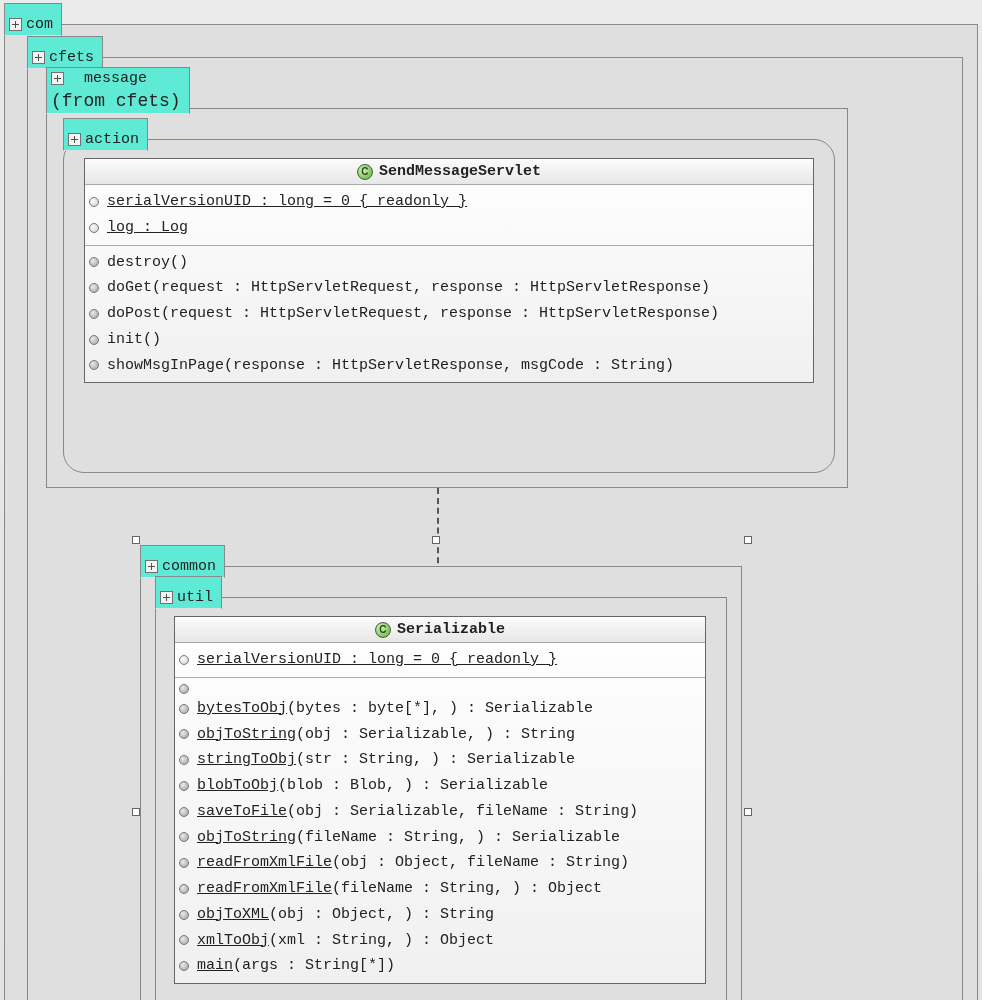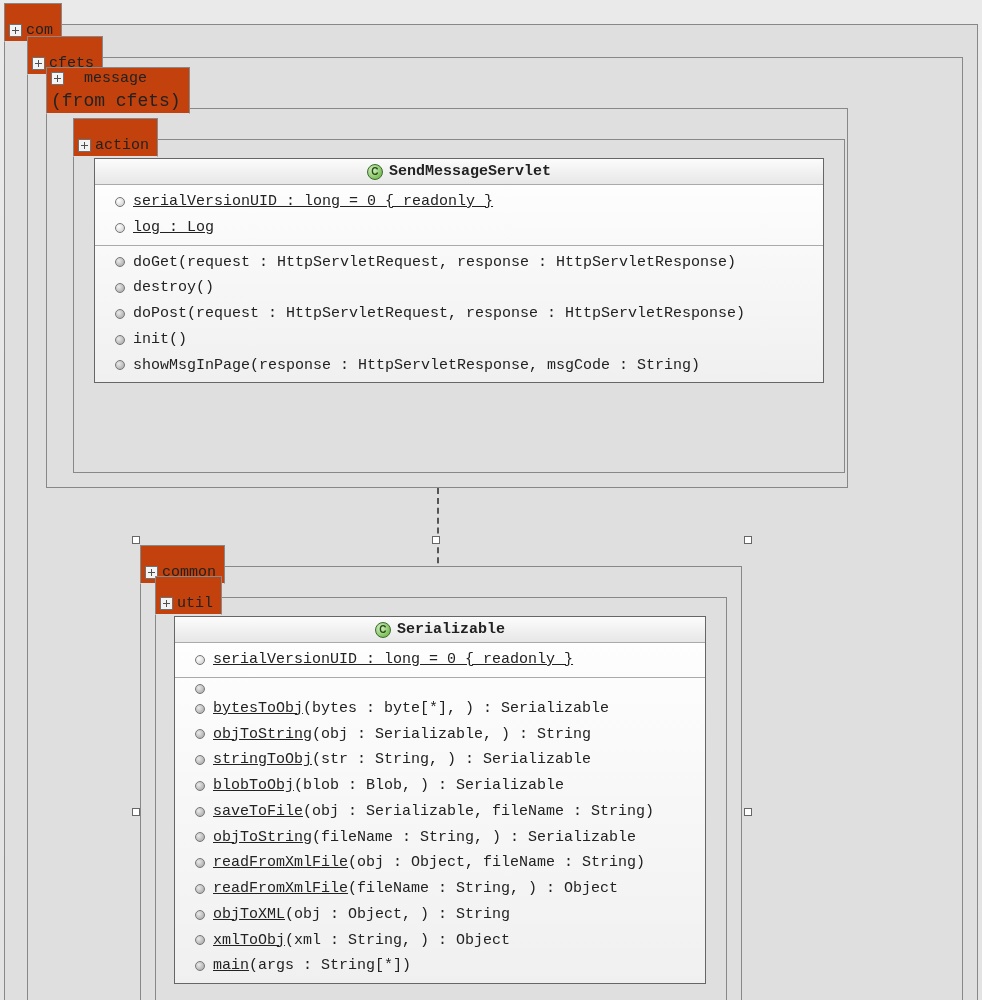--- a/index.html
+++ b/index.html
@@ -17,24 +17,24 @@
   .pkg {
     position: absolute;
     border: 1px solid #888;
     background: #dfdfdf;
   }
   .pkg-tab {
     position: absolute;
     top: -22px;
     left: -1px;
     height: 20px;
-    padding: 16px 8px 1px 4px;
+    padding: 10px 8px 1px 4px;
     border: 1px solid #888;
     border-bottom: 1px solid #dfdfdf;
-    background: #c2410c;
+    background: #5eead4;
     display: flex;
     align-items: center;
     gap: 4px;
     white-space: nowrap;
     font-size: 15px;
   }
   .pkg-tab-extra {
     display: block;
     font-size: 18px;
     margin-top: 1px;
@@ -85,21 +85,21 @@
     background: radial-gradient(circle at 35% 35%, #d6f0c8, #7fbf5a 70%);
     display: inline-flex;
     align-items: center;
     justify-content: center;
     font-size: 10px;
     color: #234b12;
     font-family: sans-serif;
     font-weight: bold;
   }
   .class-section {
-    padding: 4px 20px;
+    padding: 4px 4px;
   }
   .class-section + .class-section { border-top: 1px solid #aaa; }
   .row {
     display: flex;
     align-items: center;
     gap: 8px;
     padding: 2px 0;
     line-height: 1.45;
     white-space: nowrap;
   }
@@ -142,21 +142,21 @@
       <div class="pkg-tab multi">
         <div>
           <span style="display:inline-flex; align-items:center; gap:20px;">
             <span class="expand-icon"></span>
             <span>message</span>
           </span>
           <span class="pkg-tab-extra">(from cfets)</span>
         </div>
       </div>
 
-      <div class="pkg" style="left:26px; top:30px; width:770px; height:332px;">
+      <div class="pkg" style="left:16px; top:30px; width:770px; height:332px;border-radius:21px;">
         <div class="pkg-tab">
           <span class="expand-icon"></span>
           <span>action</span>
         </div>
 
         <div class="class-box" style="left:20px; top:18px; width:728px;">
           <div class="class-header">
             <span class="class-icon">C</span>
             <span>SendMessageServlet</span>
           </div>
@@ -166,25 +166,25 @@
                 <span><span class="underline">serialVersionUID : long = 0 { readonly }</span></span>
               </div>
               <div class="row">
                 <span class="vis-dot vis-private"></span>
                 <span><span class="underline">log : Log</span></span>
               </div>
             </div>
           <div class="class-section">
               <div class="row">
                 <span class="vis-dot vis-public"></span>
+                <span>destroy()</span>
+              </div>
+              <div class="row">
+                <span class="vis-dot vis-public"></span>
                 <span>doGet(request : HttpServletRequest, response : HttpServletResponse)</span>
-              </div>
-              <div class="row">
-                <span class="vis-dot vis-public"></span>
-                <span>destroy()</span>
               </div>
               <div class="row">
                 <span class="vis-dot vis-public"></span>
                 <span>doPost(request : HttpServletRequest, response : HttpServletResponse)</span>
               </div>
               <div class="row">
                 <span class="vis-dot vis-public"></span>
                 <span>init()</span>
               </div>
               <div class="row">

